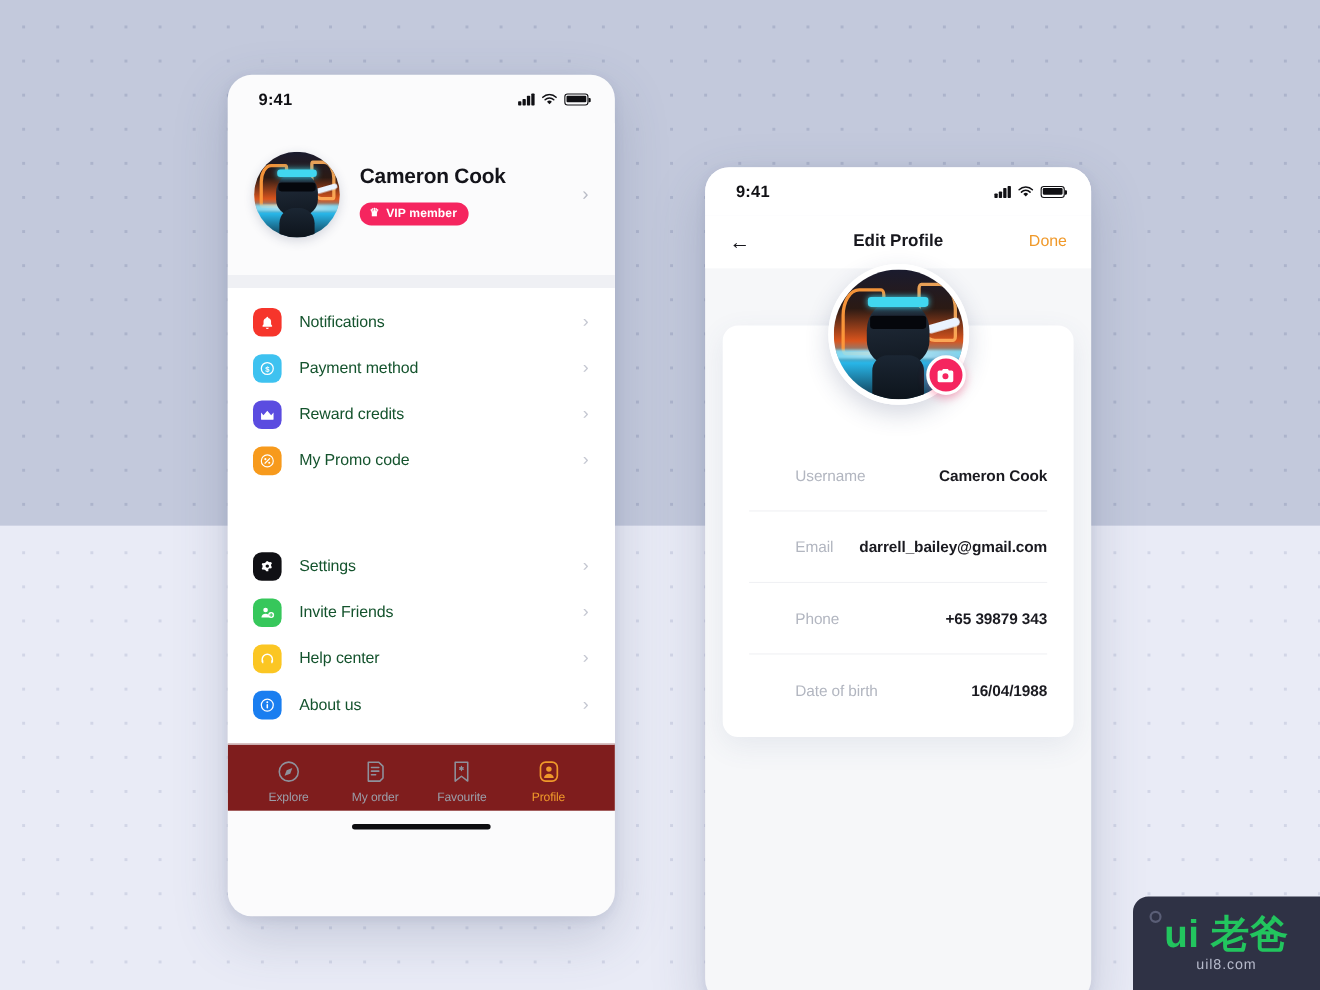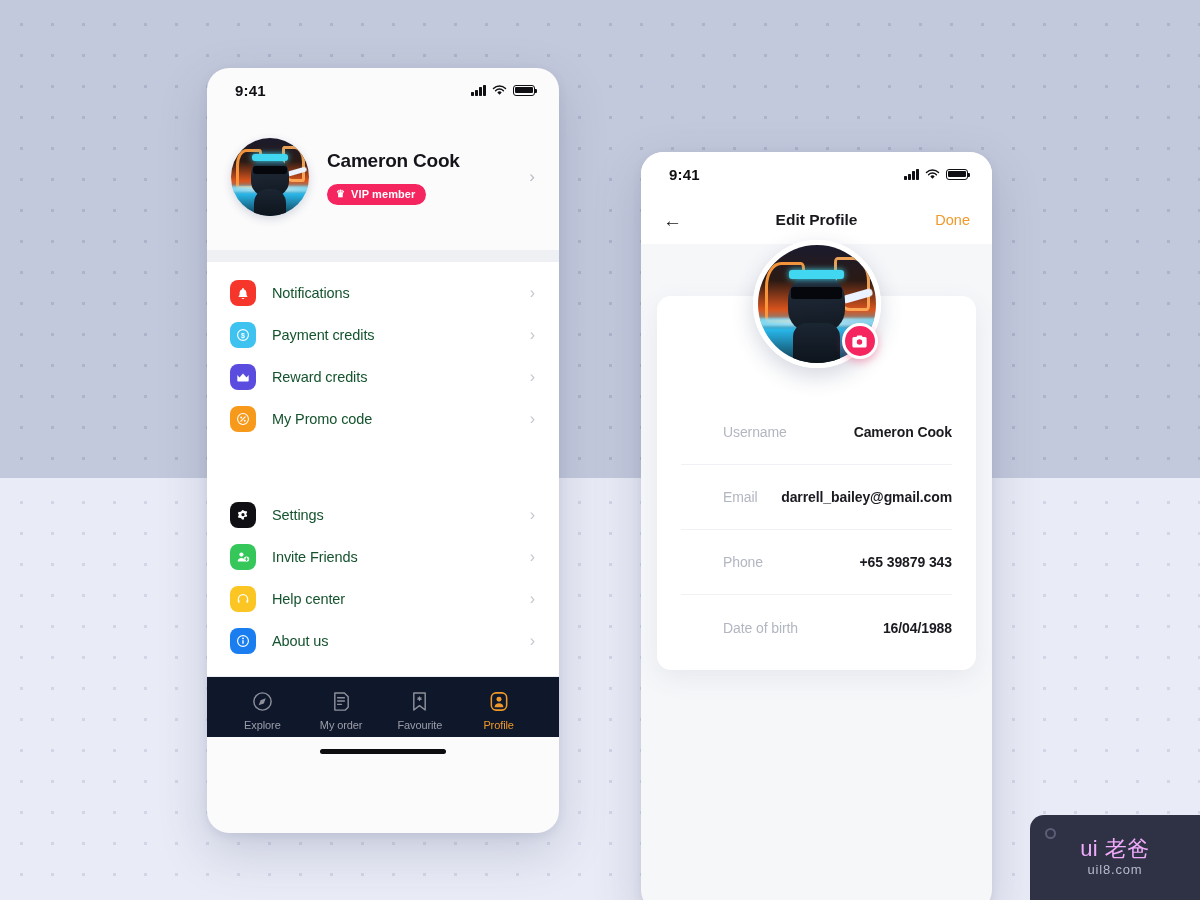--- a/index.html
+++ b/index.html
@@ -134,21 +134,21 @@
     width:26px; height:26px; border-radius:8px; flex:none;
     display:flex; align-items:center; justify-content:center;
     color:#fff; font-size:13px; line-height:1;
   }
   .mlabel { flex:1; margin-left:16px; font-size:14.5px; color:#14532d; letter-spacing:-.1px; }
   .mchev { color:#c4c7d1; font-size:16px; font-weight:300; }
   .gapper { height:30px; background:#fff; }
 
   
   #tabbar {
-    background:#0f172a; border-top:1px solid #edeef2;
+    background:#7f1d1d; border-top:1px solid #edeef2;
     padding:12px 21px 6px 16px; display:flex; justify-content:space-around;
   }
   .tab { display:flex; flex-direction:column; align-items:center; gap:6px; width:70px; }
   .tab .ticon { height:24px; display:flex; align-items:center; justify-content:center; }
   .tab .tlabel { font-size:11px; color:#9b9ea9; letter-spacing:-.1px; }
   .tab.active .tlabel { color:#f0992a; }
   #home-indicator {
     width:126px; height:4.5px; background:#0d0d10; border-radius:3px;
     margin:12px auto 10px auto;
   }
@@ -199,21 +199,21 @@
   #watermark {
     position:absolute; right:0; bottom:0; width:170px; height:85px;
     background:#2f3245; border-radius:14px 0 0 0;
     display:flex; flex-direction:column; align-items:center;
     justify-content:center; gap:2px;
   }
   #wm-dot {
     position:absolute; left:15px; top:13px; width:11px; height:11px;
     border:2px solid #5a5e76; border-radius:50%;
   }
-  #wm-main { font-size:22px; font-weight:400; color:#f0abfc; letter-spacing:.5px; line-height:1; }
+  #wm-main { font-size:35px; font-weight:700; color:#22c55e; letter-spacing:.5px; line-height:1; }
   #wm-sub { font-size:13px; color:#b6bacb; letter-spacing:.8px; }
 </style>
 </head>
 <body>
 
 <div id="bg-top"></div>
 <div id="bg-bottom"></div>
 <div id="dots-top"></div>
 <div id="dots-bottom"></div>
 
@@ -278,21 +278,21 @@
         <span class="mchev">›</span>
       </div>
 
       <div class="menu-row">
         <span class="micon" style="background:#3ec2f0">
           <svg width="14" height="14" viewBox="0 0 16 16">
               <circle cx="8" cy="8" r="6.2" fill="none" stroke="#fff" stroke-width="1.3"></circle>
               <text x="8" y="11.3" font-size="8" font-weight="700" fill="#fff" text-anchor="middle" font-family="Liberation Sans, sans-serif">$</text>
             </svg>
         </span>
-        <span class="mlabel">Payment credits</span>
+        <span class="mlabel">Payment method</span>
         <span class="mchev">›</span>
       </div>
 
       <div class="menu-row">
         <span class="micon" style="background:#5b4ce0">
           <svg width="14" height="11" viewBox="0 0 16 12" fill="#fff">
               <path d="M1.5 3.2 4 6l4-4.6L12 6l2.5-2.8v6.6a.9.9 0 0 1-.9.9H2.4a.9.9 0 0 1-.9-.9V3.2Z"></path>
             </svg>
         </span>
         <span class="mlabel">Reward credits</span>

